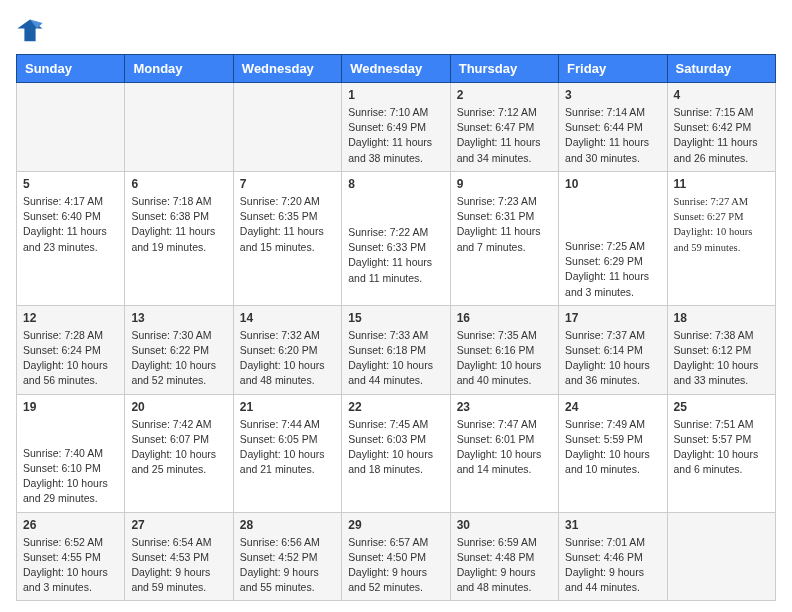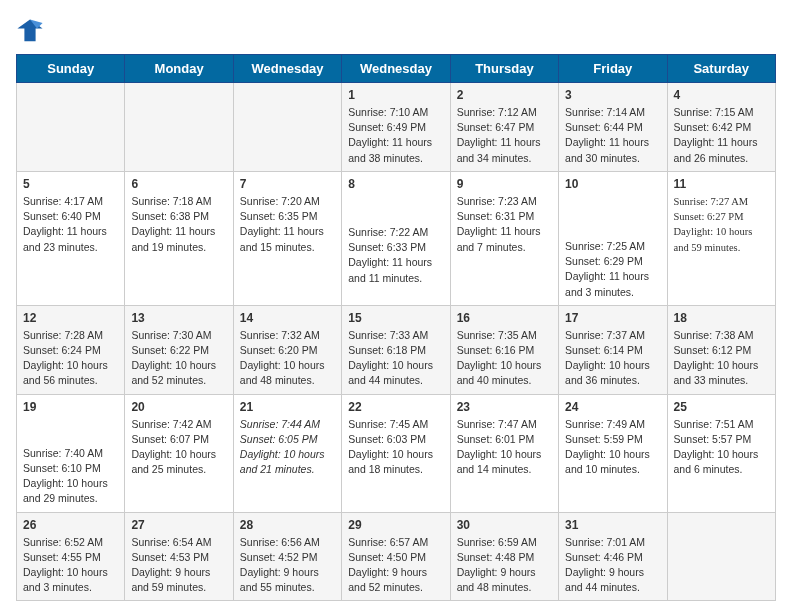--- a/index.html
+++ b/index.html
@@ -43,23 +43,23 @@
     .location {
       font-size: 15px;
       color: #444;
     }
     .calendar {
       width: 100%;
       border-collapse: collapse;
       border: 1px solid #bbb;
     }
     .calendar th {
-      background-color: #0369a1;
+      background-color: #3b82f6;
       color: #fff;
-      text-align: center;
+      text-align: left;
       padding: 6px 8px;
       font-size: 13px;
       border: 1px solid #1a4a8f;
     }
     .calendar td {
       width: calc(100% / 7);
       vertical-align: top;
       padding: 5px 6px;
       border: 1px solid #ccc;
       font-size: 10.5px;
@@ -265,21 +265,21 @@
         </td>
         <td>
           <span class="day-num">20</span>
           <div class="day-info" style="white-space: pre-line;">Sunrise: 7:42 AM
 Sunset: 6:07 PM
 Daylight: 10 hours
 and 25 minutes.</div>
         </td>
         <td>
           <span class="day-num">21</span>
-          <div class="day-info" style="white-space: pre-line; font-style: italic;">Sunrise: 7:44 AM
+          <div class="day-info" style="white-space: pre-line;">Sunrise: 7:44 AM
 Sunset: 6:05 PM
 Daylight: 10 hours
 and 21 minutes.</div>
         </td>
         <td>
           <span class="day-num">22</span>
           <div class="day-info" style="white-space: pre-line;">Sunrise: 7:45 AM
 Sunset: 6:03 PM
 Daylight: 10 hours
 and 18 minutes.</div>

